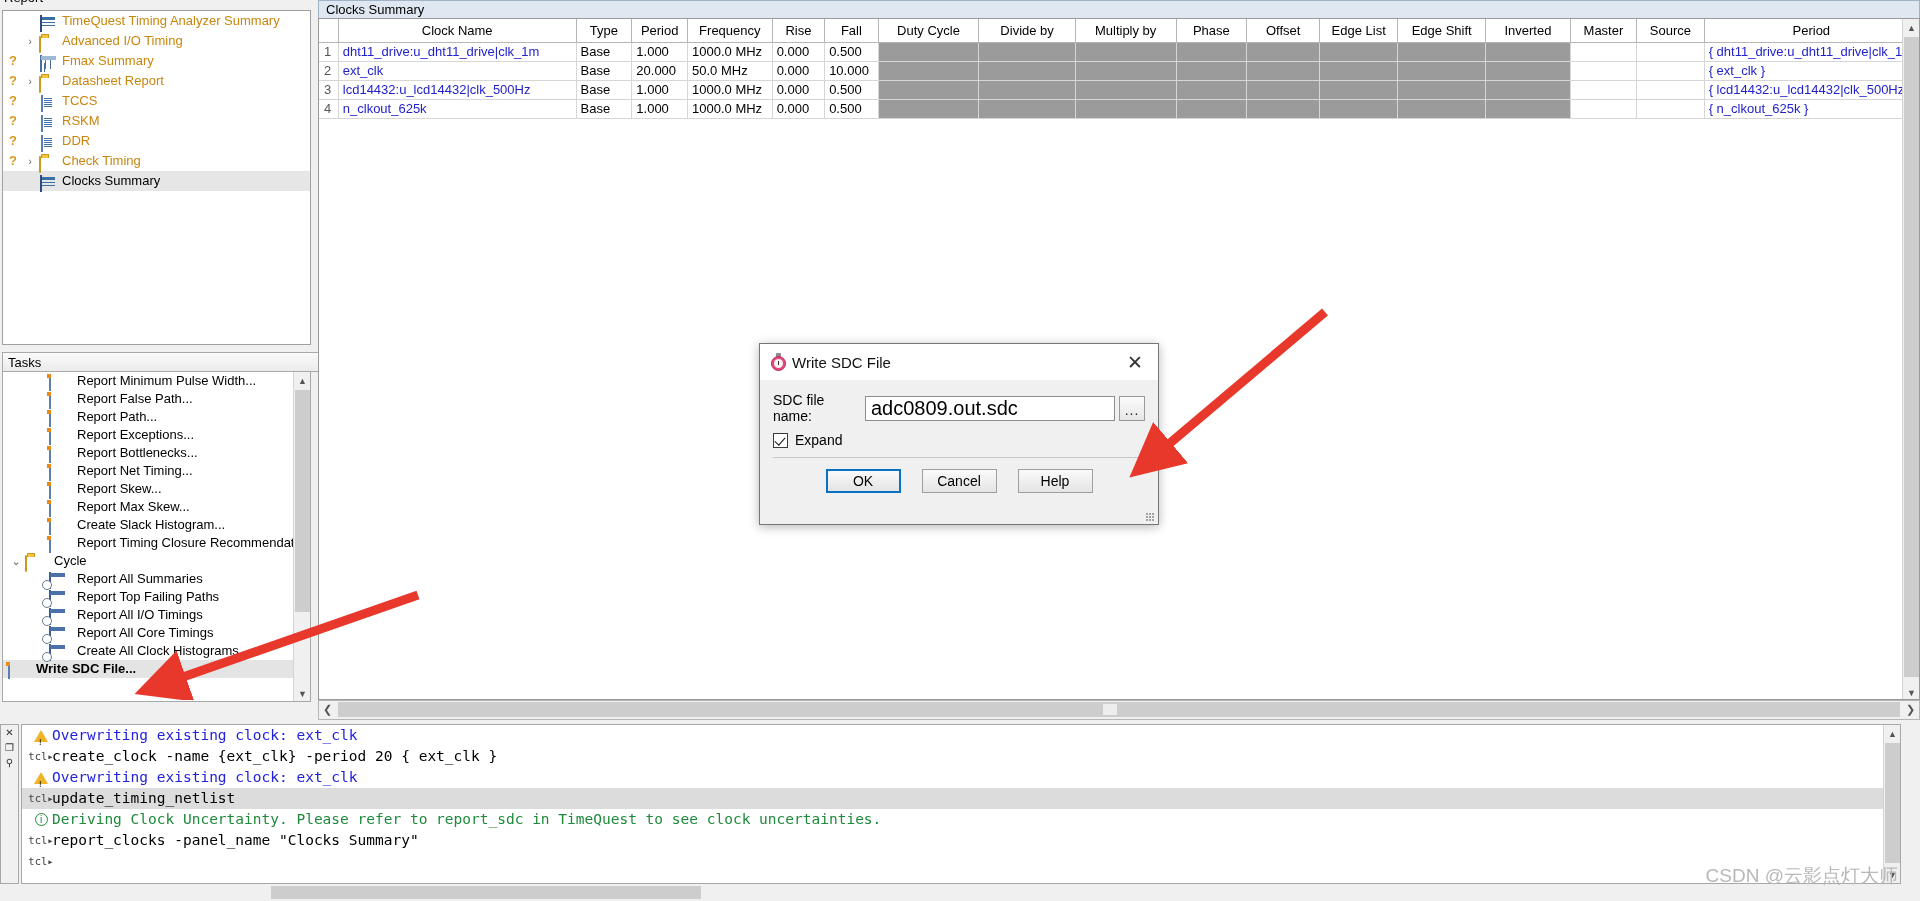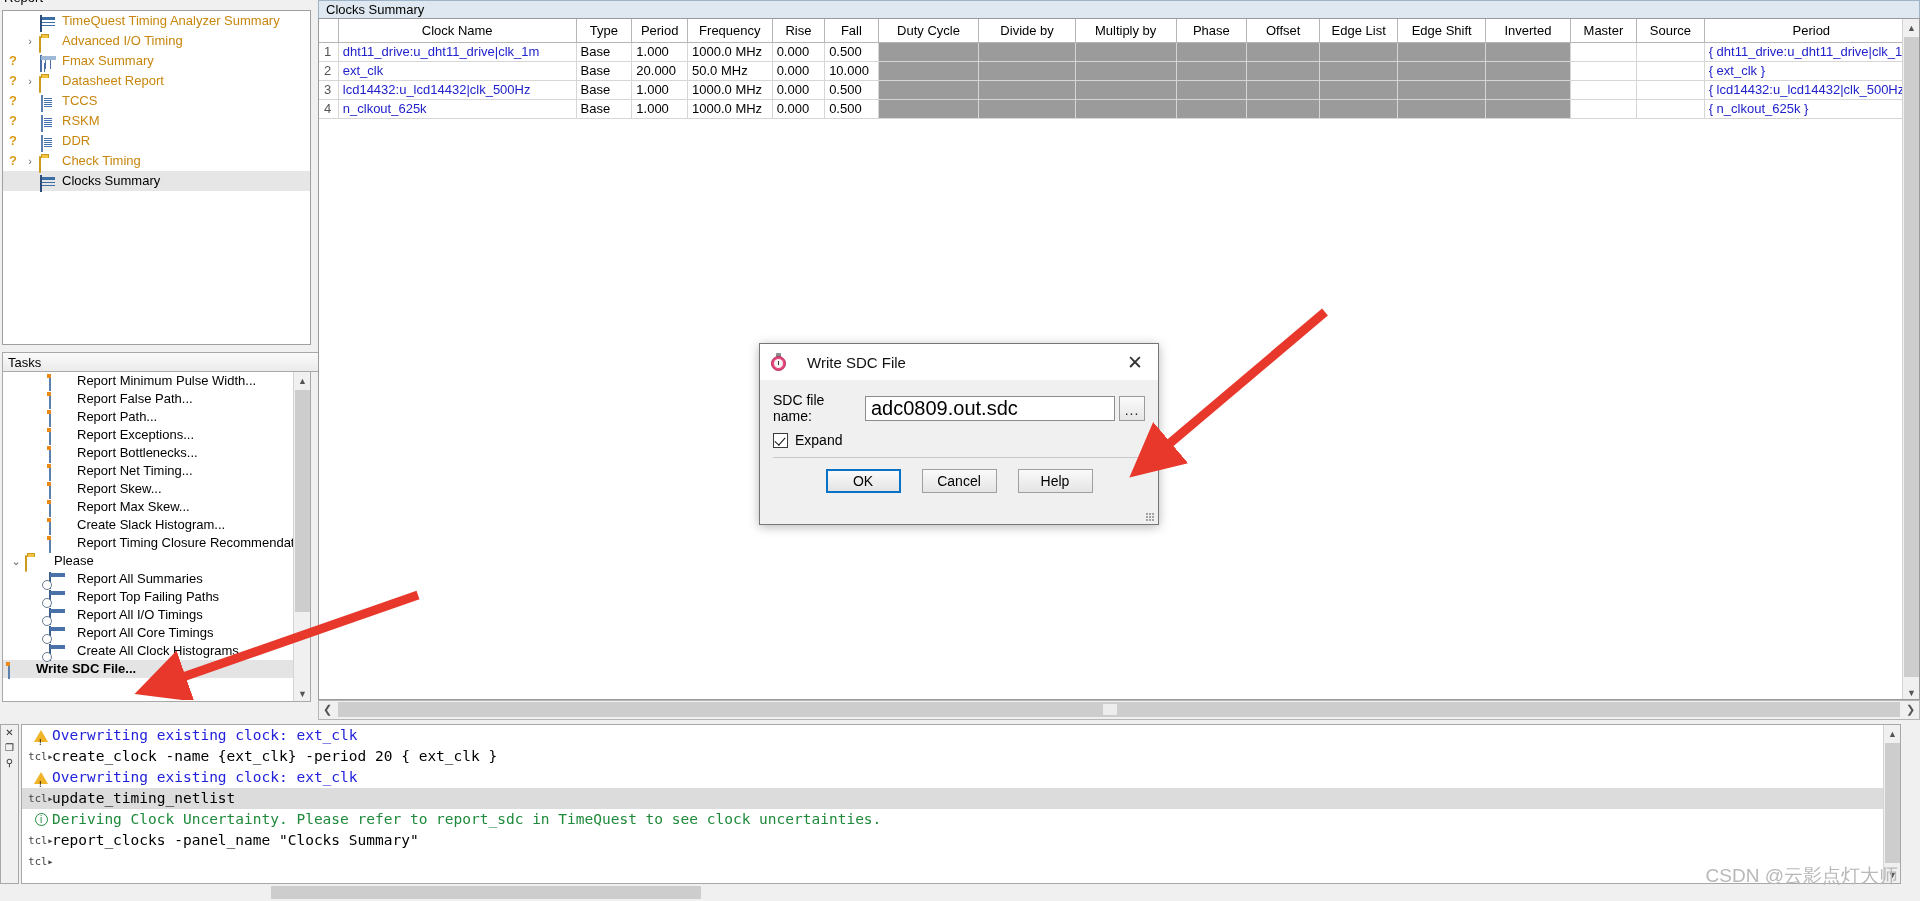--- a/index.html
+++ b/index.html
@@ -177,21 +177,21 @@
   
   #dialog{
     position:absolute;left:759px;top:343px;width:400px;height:182px;
     background:#f0f0f0;border:1px solid #767676;
     box-shadow:0 2px 10px rgba(0,0,0,0.28);
     font-size:14px;
   }
   #dlg-title{
     height:36px;background:#ffffff;display:flex;align-items:center;padding:0 8px 0 10px;
   }
-  #dlg-title .t{flex:1;font-size:15px;margin-left:19px;color:#111;}
+  #dlg-title .t{flex:1;font-size:15px;margin-left:4px;color:#111;}
   .clock-icon{width:18px;height:18px;position:relative;}
   .clock-icon .face{position:absolute;left:1px;top:3px;width:15px;height:15px;border-radius:50%;
     background:#e84a7f;border:1.5px solid #b3295c;}
   .clock-icon .inner{position:absolute;left:4px;top:6px;width:9px;height:9px;border-radius:50%;background:#f4f4f4;}
   .clock-icon .btn{position:absolute;left:6px;top:0px;width:5px;height:4px;background:#8b8b8b;border-radius:1px;}
   .clock-icon .hand{position:absolute;left:8px;top:8px;width:1px;height:4px;background:#333;}
   #dlg-close{width:30px;height:30px;display:flex;align-items:center;justify-content:center;font-size:19px;color:#333;cursor:default;}
   #dlg-body{padding:12px 13px 0 13px;}
   .dlg-row{display:flex;align-items:center;margin-bottom:8px;justify-content:flex-end;}
   .dlg-lbl{width:92px;font-size:14px;color:#000;}
@@ -343,21 +343,21 @@
               <span class="tree-icon"><span class="ic-task"></span></span>
               <span class="task-label">Create Slack Histogram...</span>
             </div>
             <div class="task-row task-indent-2">
               <span class="tree-icon"><span class="ic-task"></span></span>
               <span class="task-label">Report Timing Closure Recommendatio</span>
             </div>
             <div class="task-row task-indent-0">
               <span class="twisty">⌄</span>
               <span class="tree-icon"><span class="ic-folder open"></span></span>
-              <span class="task-label">Please</span>
+              <span class="task-label">Cycle</span>
             </div>
             <div class="task-row task-indent-2">
               <span class="tree-icon"><span class="ic-macro"></span></span>
               <span class="task-label">Report All Summaries</span>
             </div>
             <div class="task-row task-indent-2">
               <span class="tree-icon"><span class="ic-macro"></span></span>
               <span class="task-label">Report Top Failing Paths</span>
             </div>
             <div class="task-row task-indent-2">

